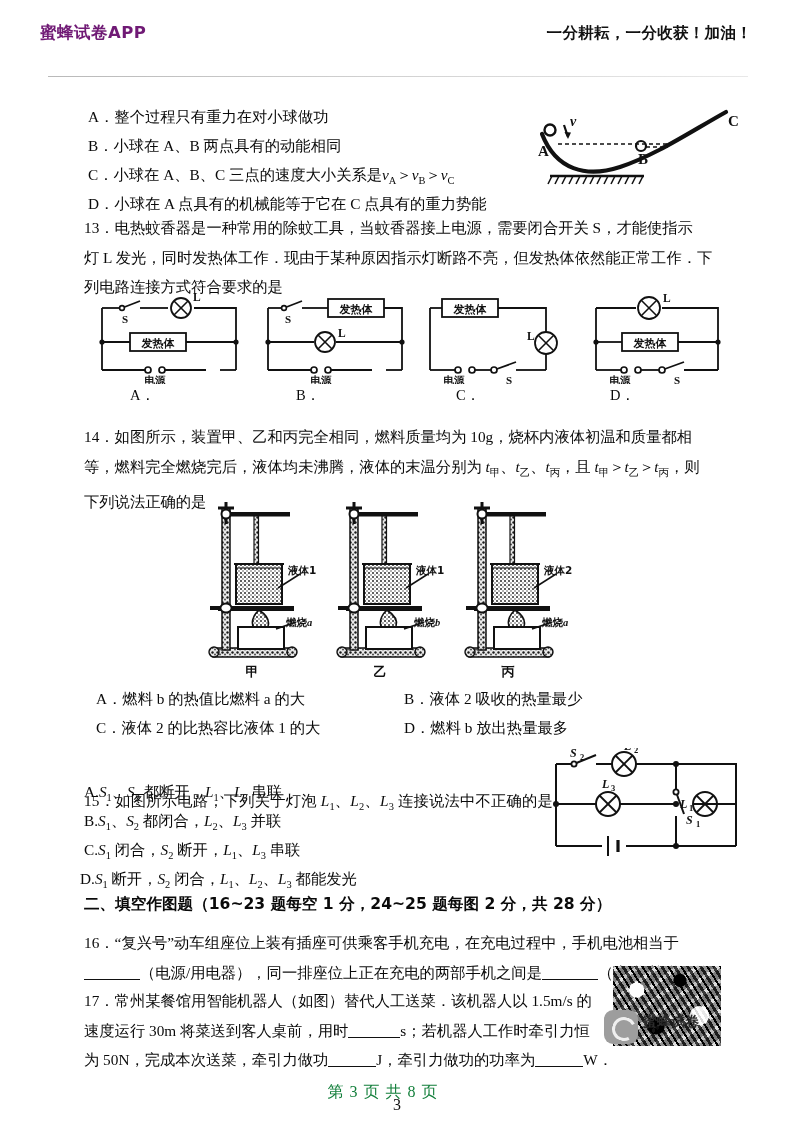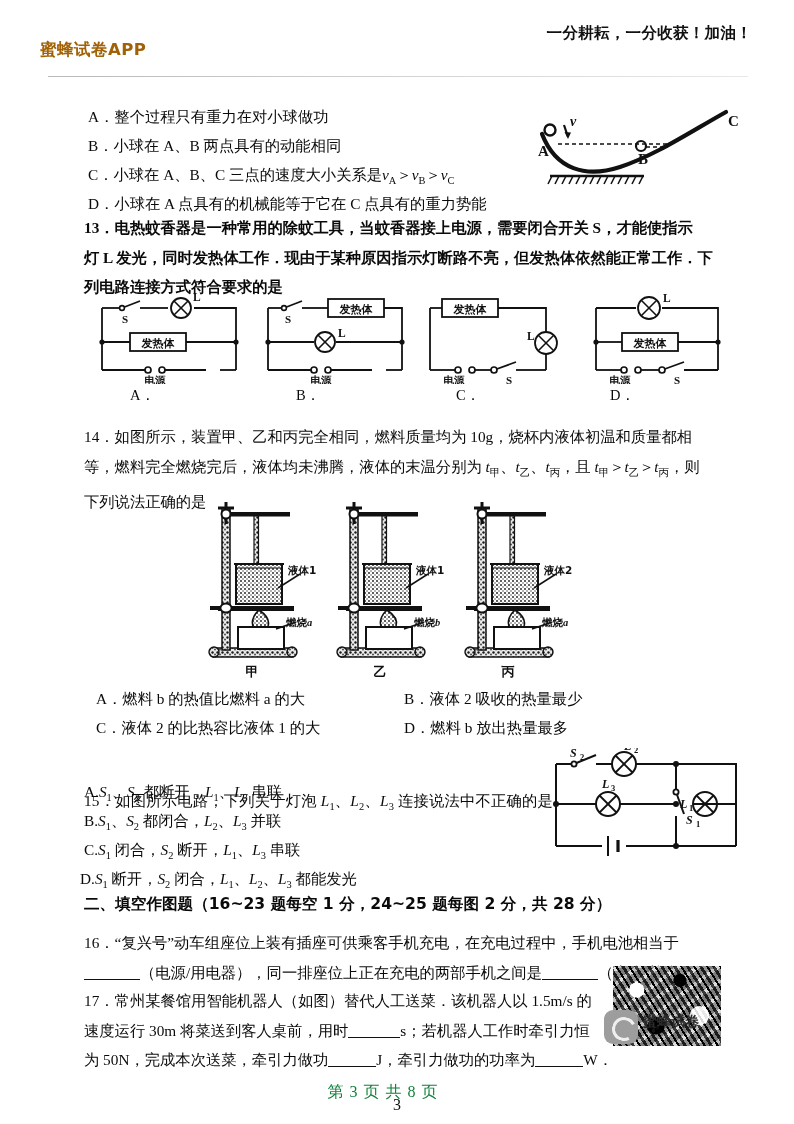--- a/index.html
+++ b/index.html
@@ -16,22 +16,21 @@
   .page { position: relative; width: 794px; height: 1124px; }
 
   
   .header {
     position: absolute; left: 0; top: 22px; width: 794px; height: 44px;
   }
   .hdr-left {
     position: absolute; left: 40px; top: 0;
     font-family: "DejaVu Sans", "Liberation Sans", sans-serif;
     font-weight: bold; font-size: 16.5px; letter-spacing: .5px;
-    color: #a16207;
-    margin-top: 17px;
+    color: #701a75;
   }
   .hdr-right {
     position: absolute; right: 42px; top: 1px;
     font-family: "DejaVu Sans", "Liberation Sans", sans-serif;
     font-weight: bold; font-size: 15.5px; letter-spacing: .3px;
     color: #111;
   }
   .hdr-rule {
     position: absolute; left: 48px; top: 76px; width: 700px; height: 1px;
     background: linear-gradient(to right,#b9b9b9,#d7d7d7 60%,#e8e8e8);
@@ -176,21 +175,21 @@
         <line x1="80" y1="72" x2="76" y2="80"></line>
           <line x1="87" y1="72" x2="83" y2="80"></line>
         <line x1="94" y1="72" x2="90" y2="80"></line>
           <line x1="101" y1="72" x2="97" y2="80"></line>
         <line x1="108" y1="72" x2="104" y2="80"></line>
           <line x1="115" y1="72" x2="111" y2="80"></line>
       </g>
     </svg>
   </div>
 
-  <div class="qbody" style="left:84px; top:213px; width:630px;font-weight:bold;">
+  <div class="qbody" style="left:84px; top:213px; width:630px;">
     <div><span>13．</span><span>电热蚊香器是一种常用的除蚊工具，当蚊香器接上电源，需要闭合开关 S，才能使指示</span></div>
     <div>灯 L 发光，同时发热体工作．现由于某种原因指示灯断路不亮，但发热体依然能正常工作．下</div>
     <div>列电路连接方式符合要求的是</div>
   </div>
 
   <div class="circ" style="left:96px;">
     <svg width="160" height="92" viewBox="0 0 160 92">
       <g stroke="#111" stroke-width="1.8" fill="none">
         <path d="M6,16 L26,16"></path>
         <path d="M44,16 L72,16"></path>

